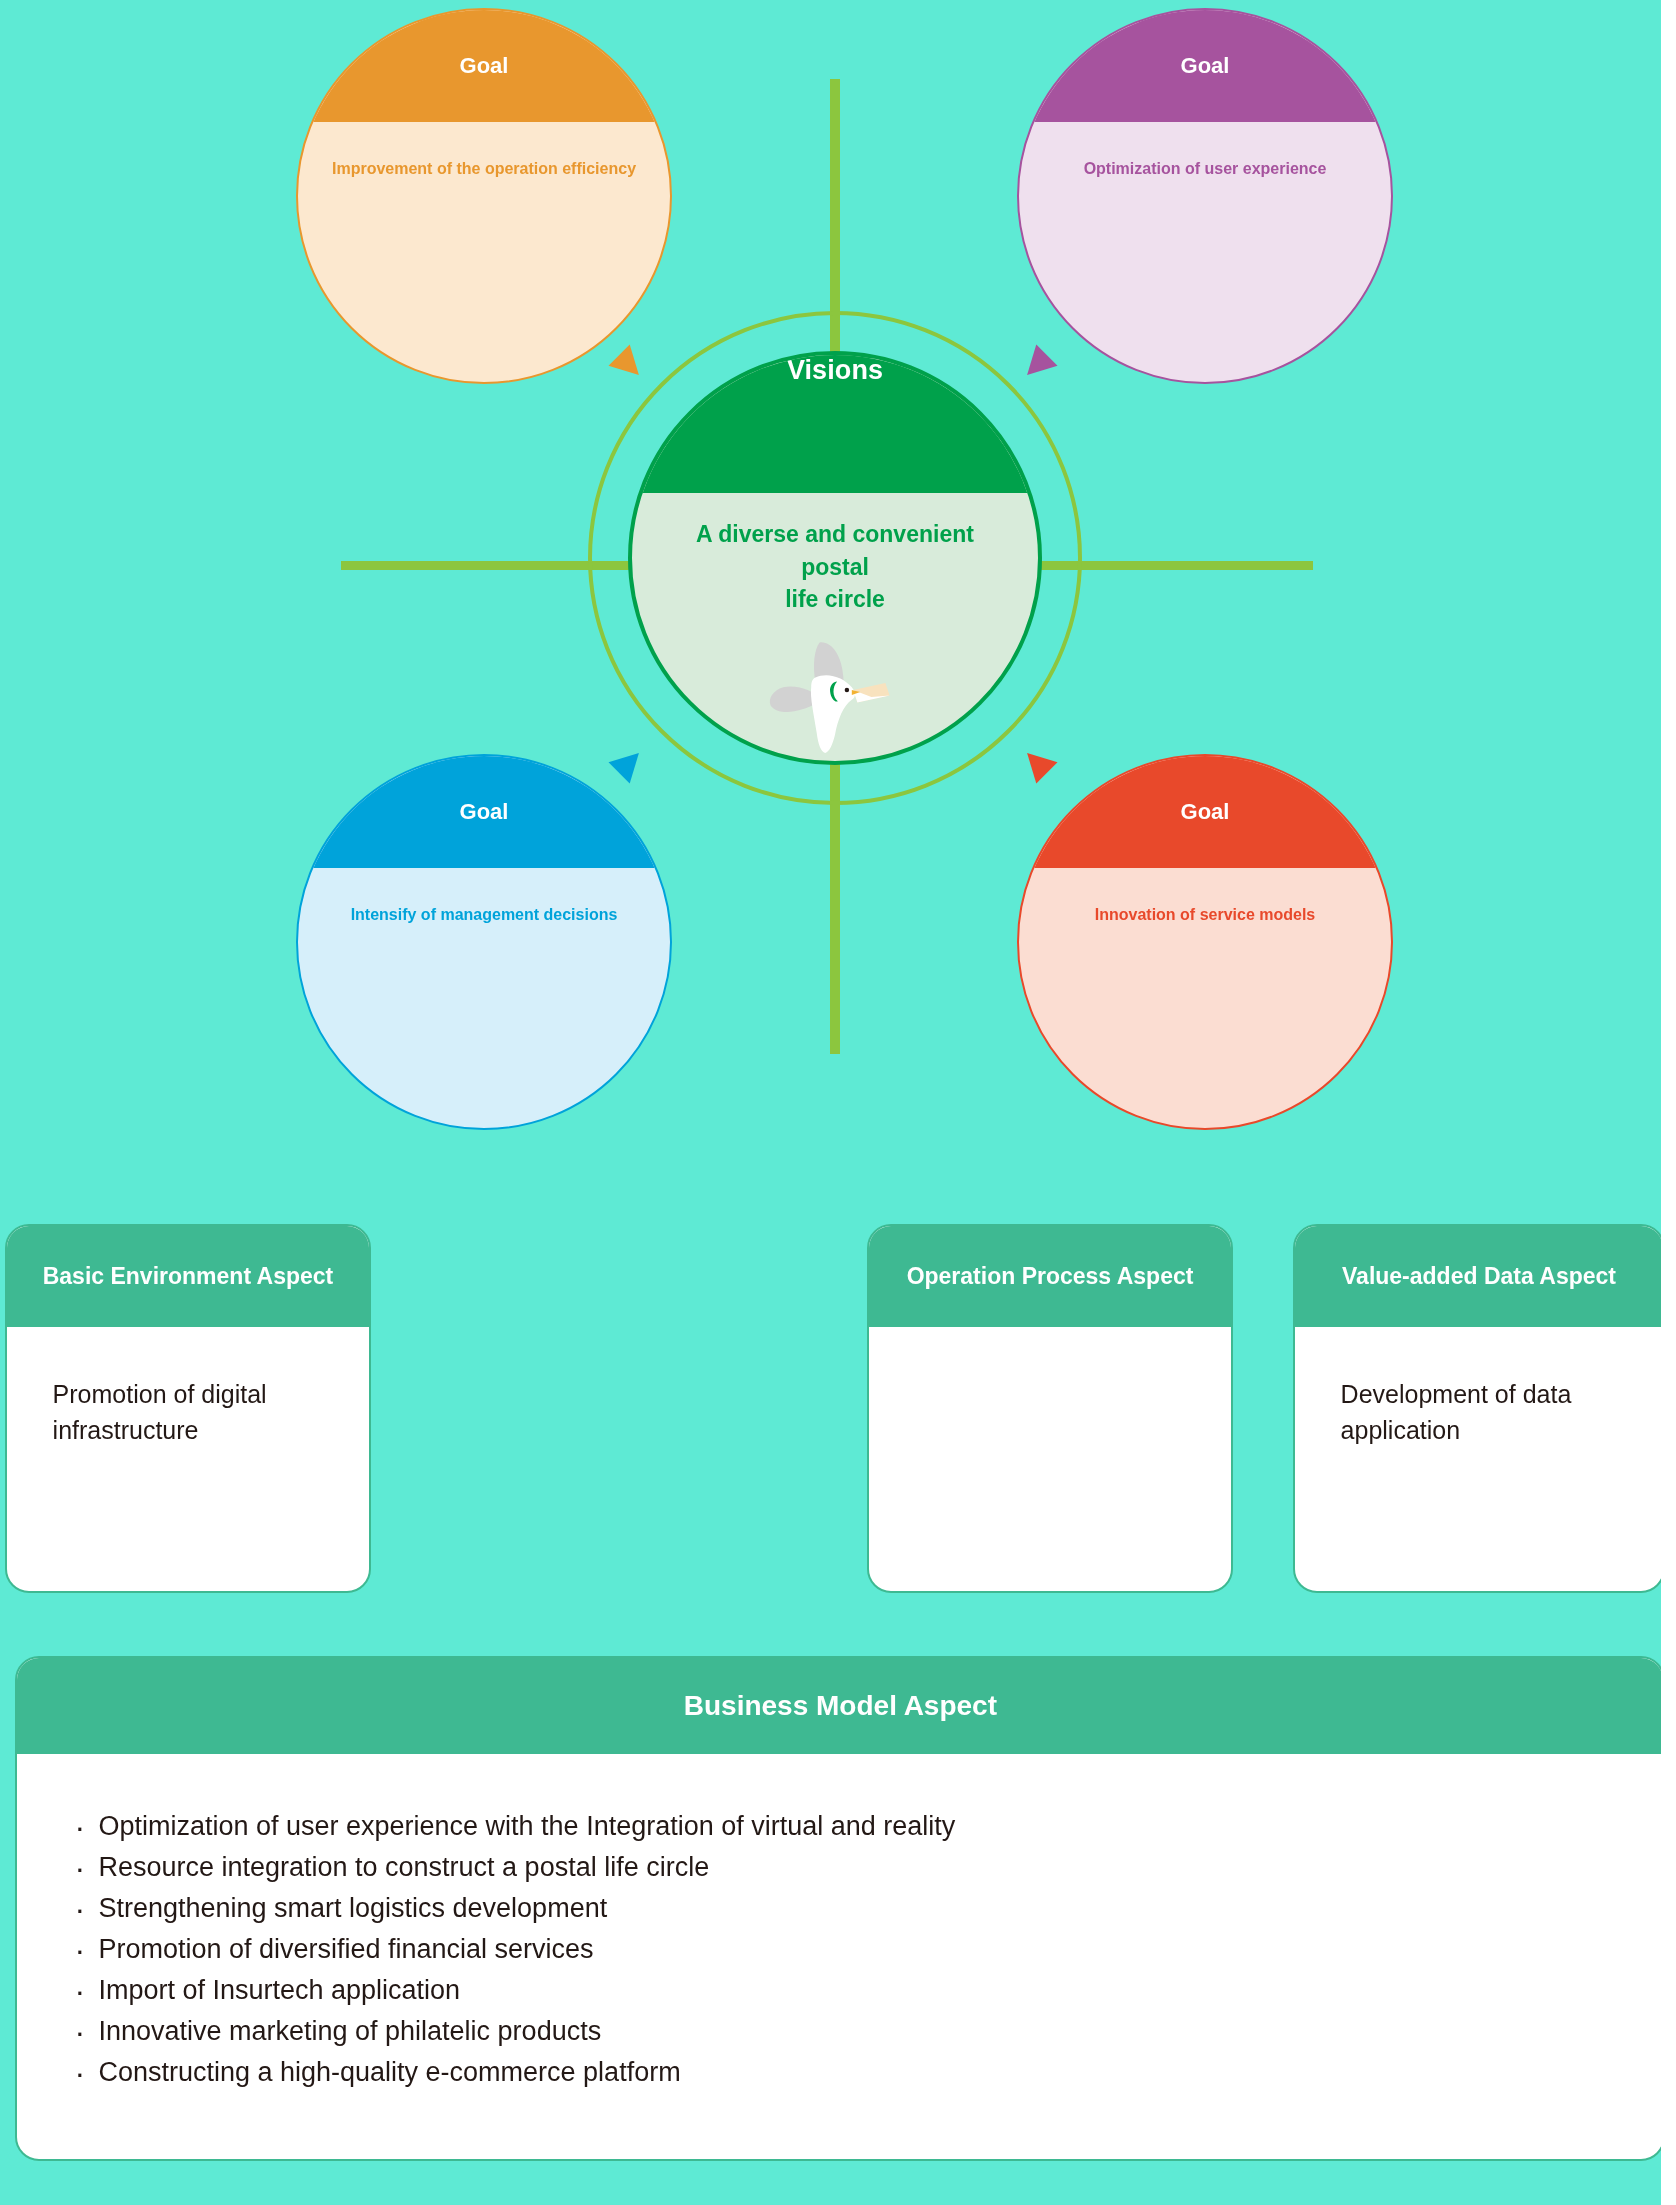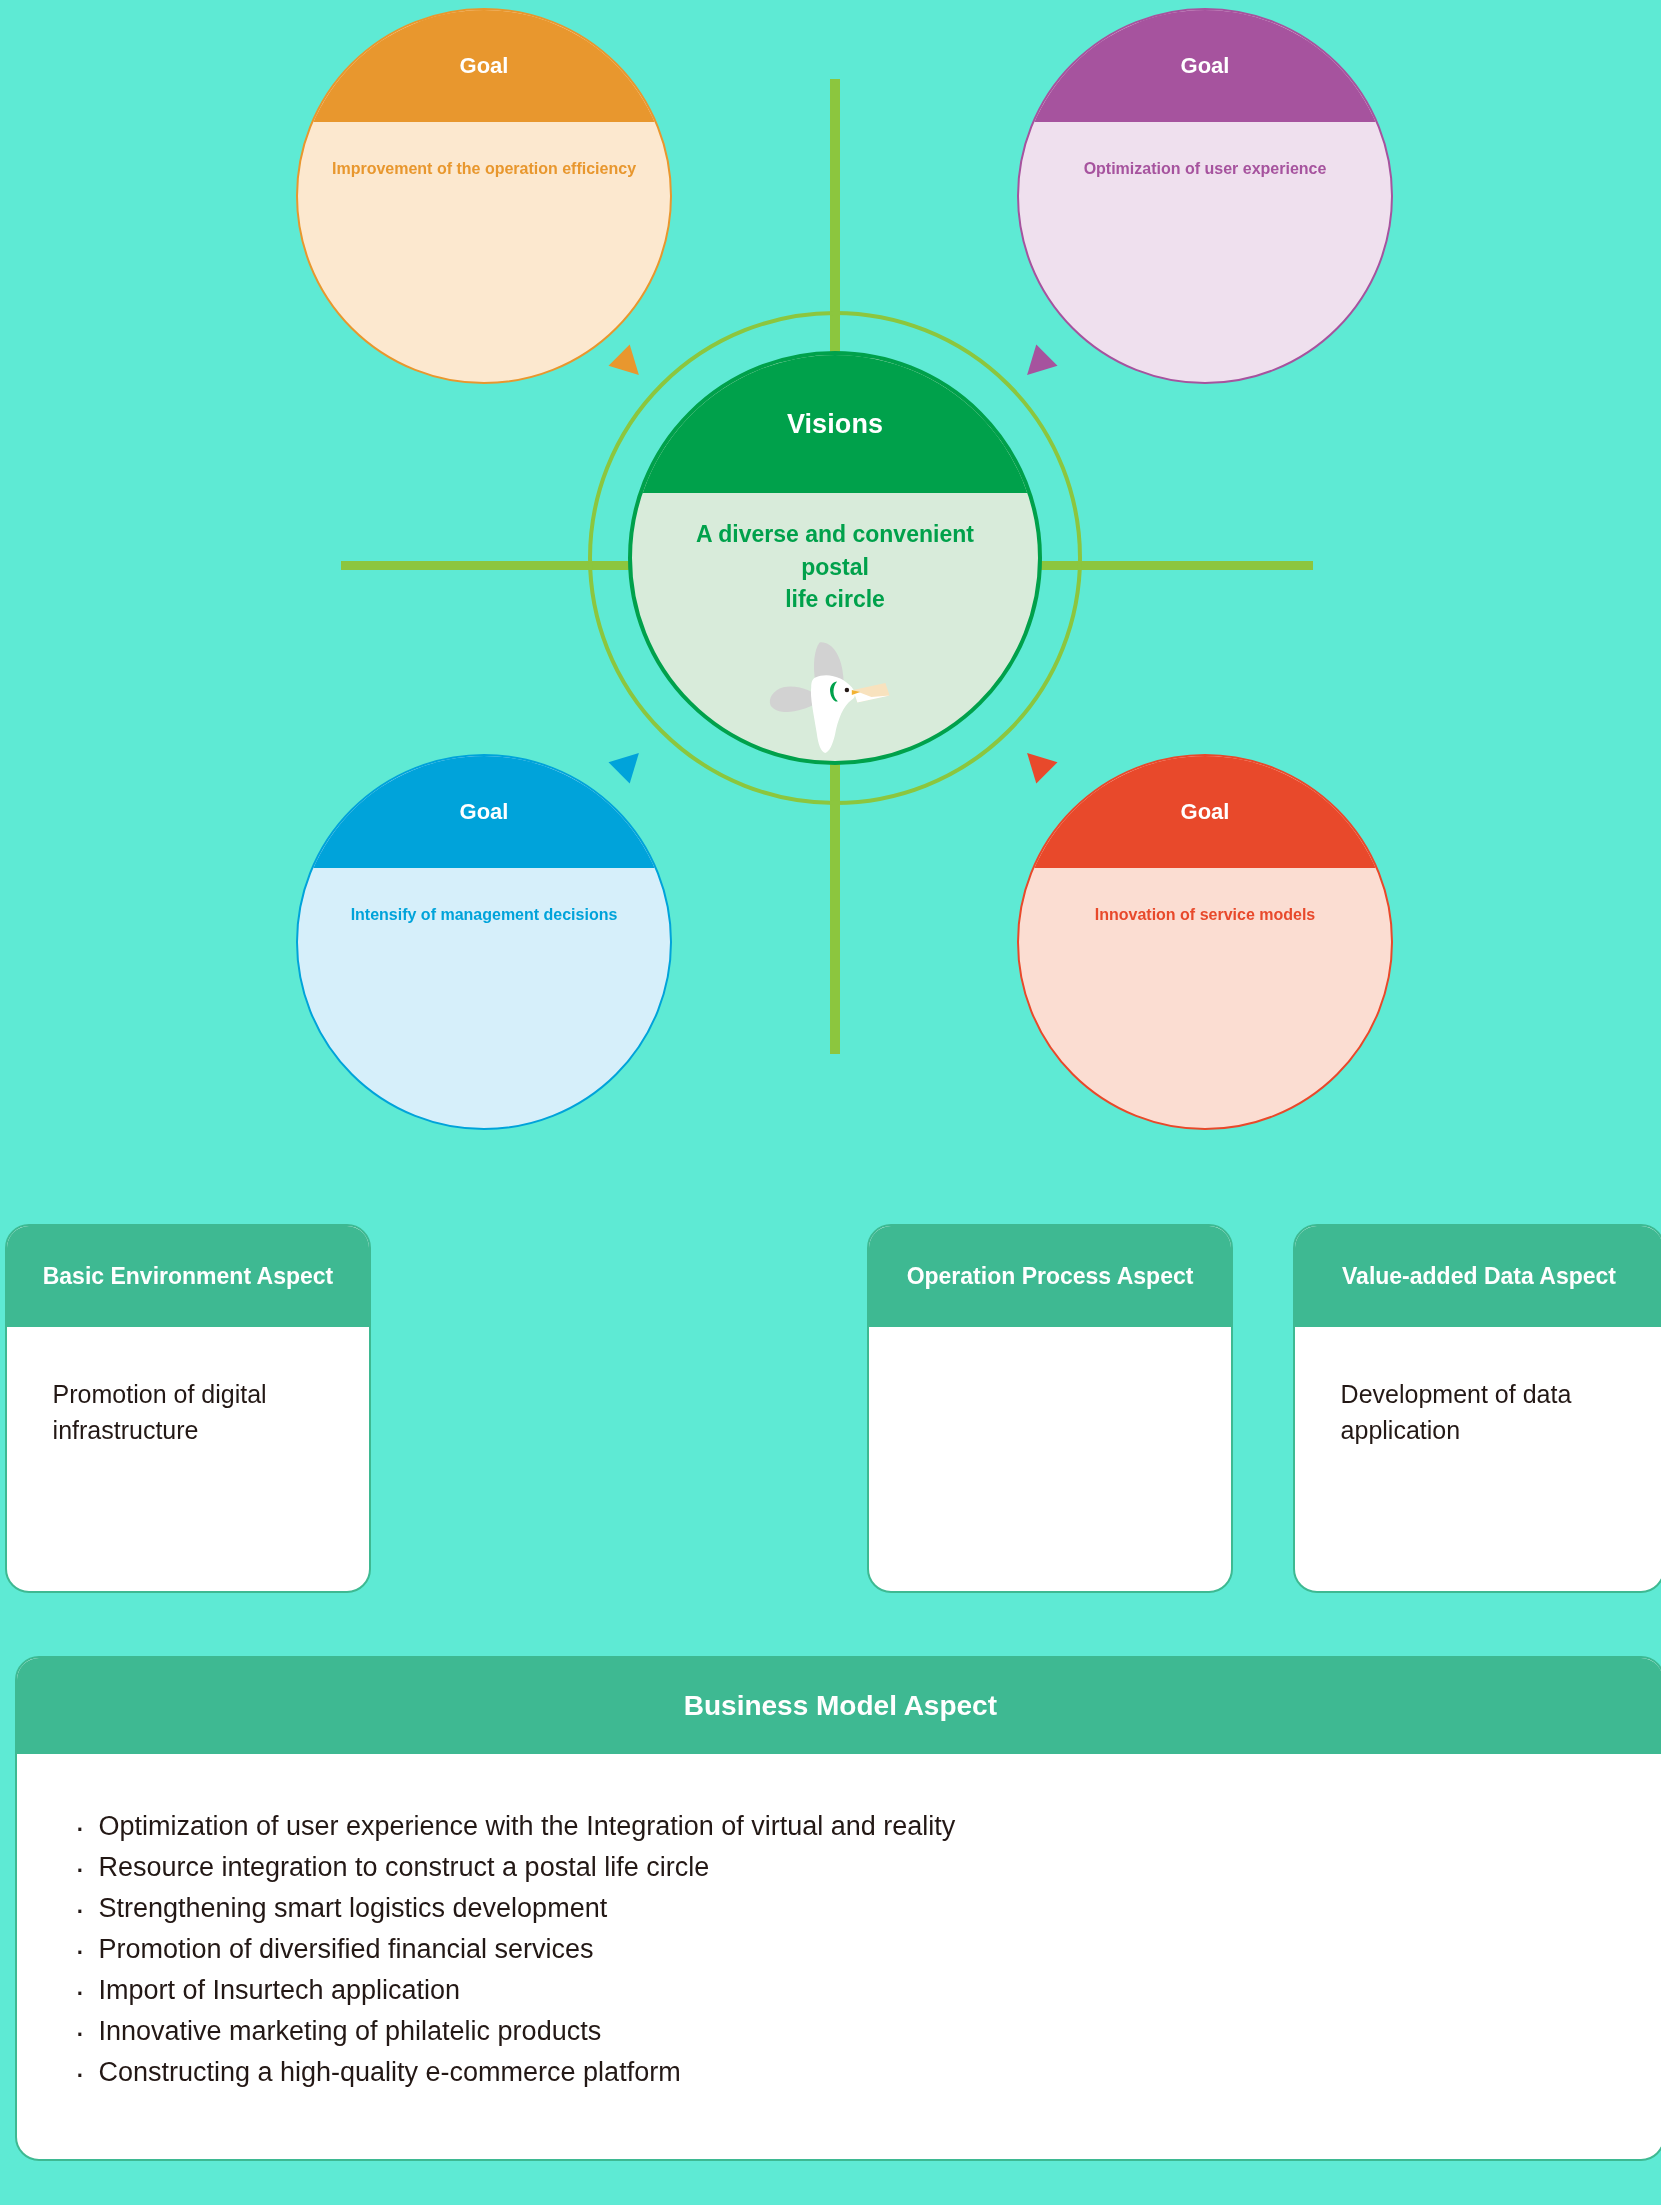--- a/index.html
+++ b/index.html
@@ -36,21 +36,21 @@
     width:414px; height:414px;
     border-radius:50%;
     border:4.2px solid #00A14B;
     box-sizing:border-box;
     overflow:hidden;
     background:#D8EBDA;
   }
   .center-cap {
     position:absolute; left:0; top:0; width:100%; height:34%;
     background:#00A14B;
-    display:flex; align-items:center; justify-content:center;
+    display:flex; justify-content:center;
   }
   .center-cap-label {
     color:#ffffff; font-weight:bold; font-size:27px; letter-spacing:0.1px;
   }
   .center-body {
     position:absolute; left:0; top:34%; width:100%; height:66%;
     display:flex; flex-direction:column; align-items:center;
     padding-top:25px; box-sizing:border-box;
   }
   .center-body-line {

